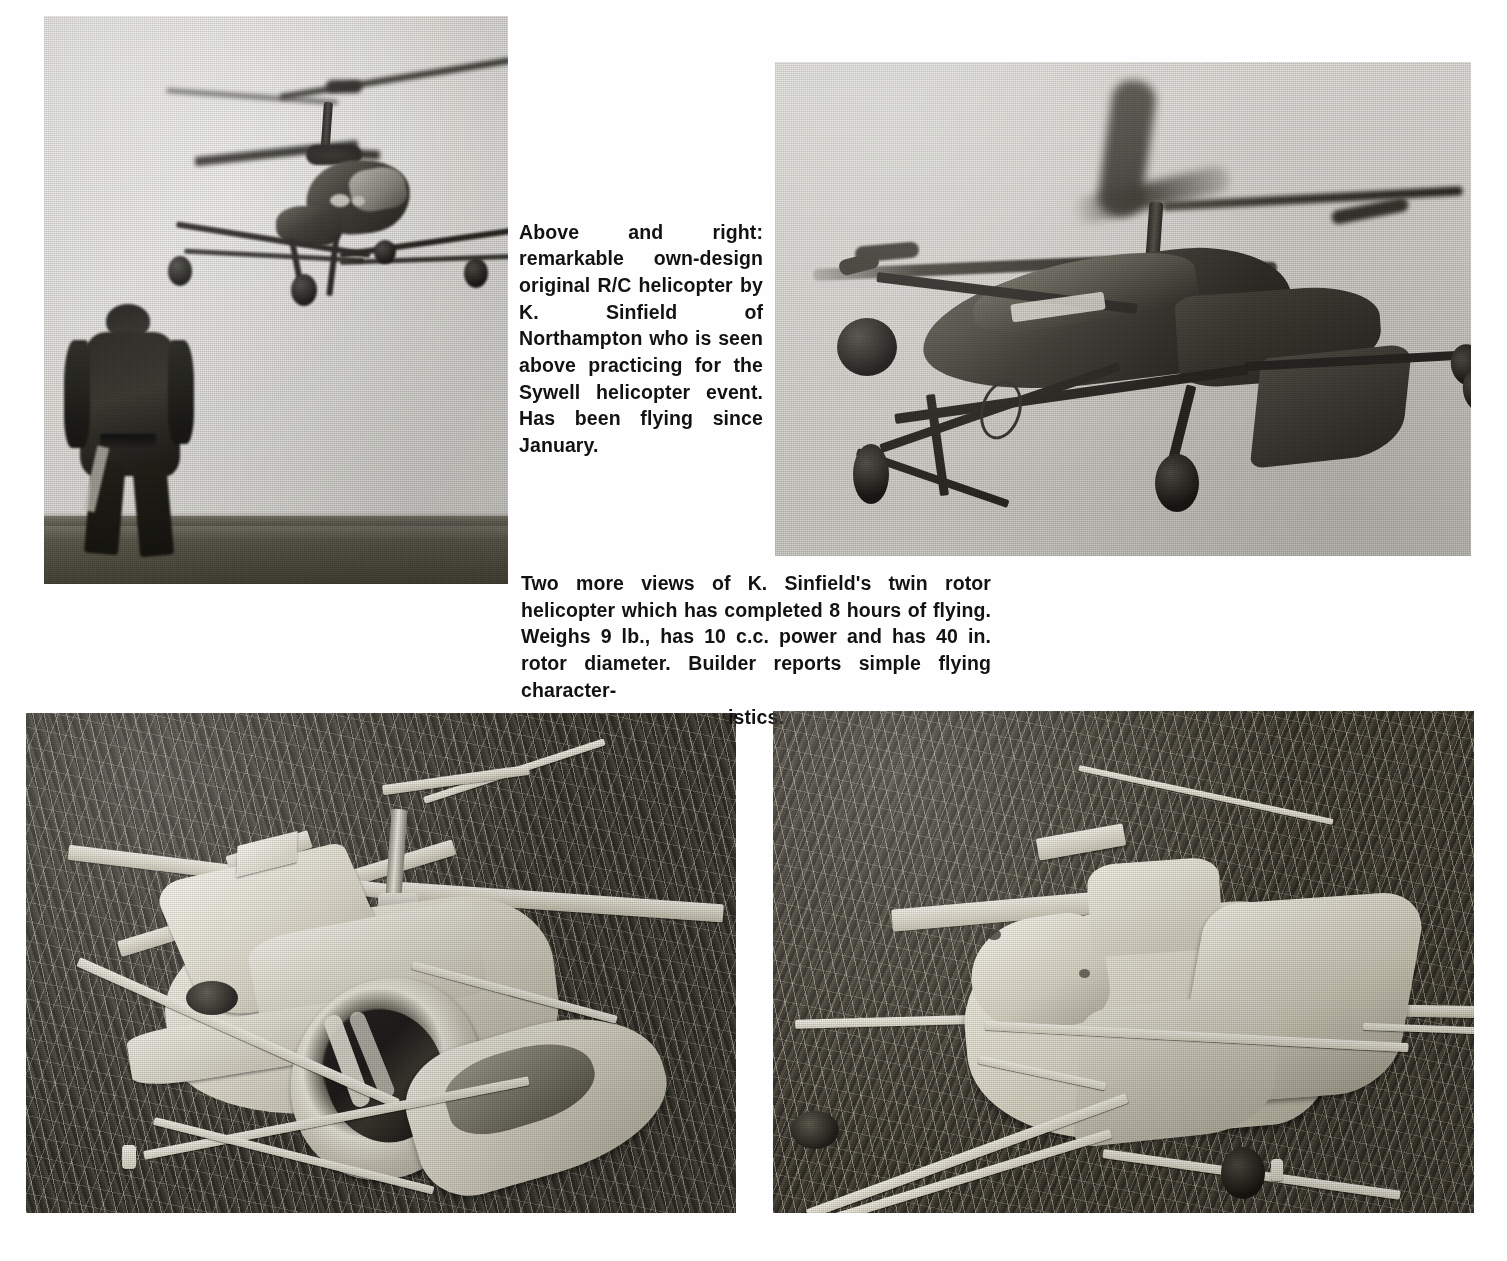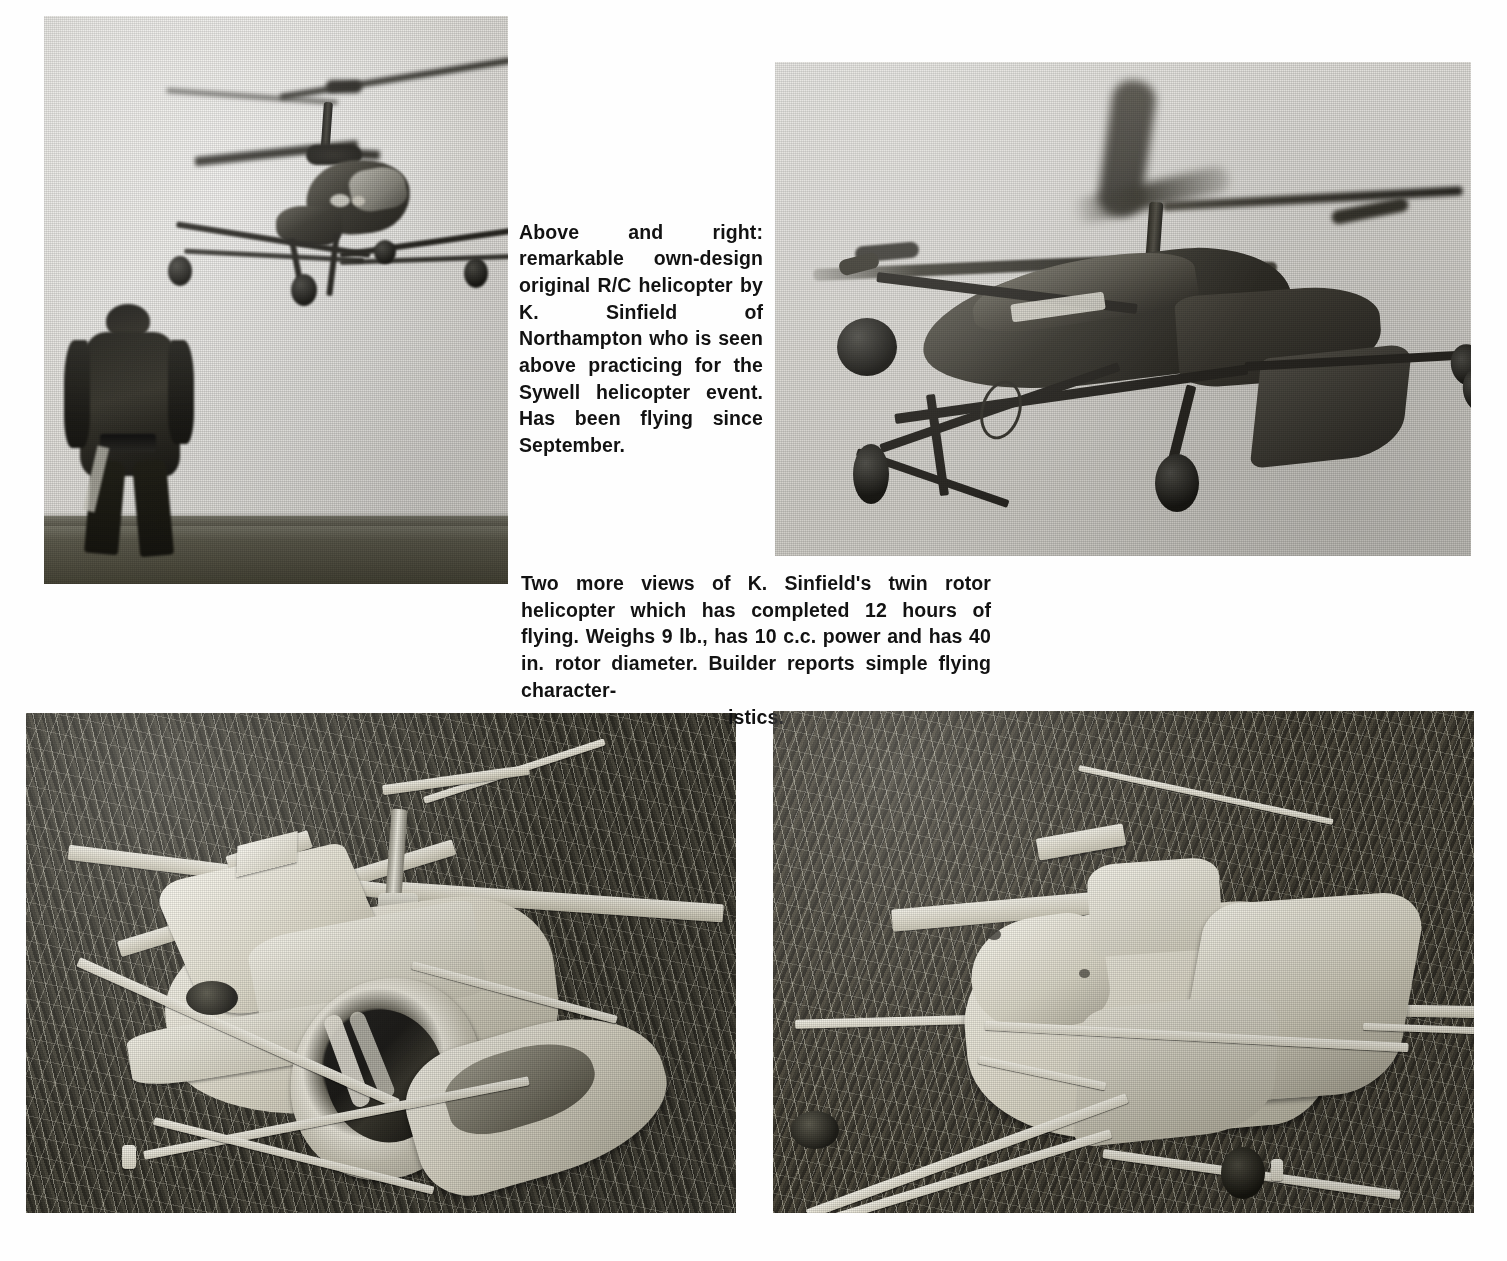--- a/index.html
+++ b/index.html
@@ -449,20 +449,20 @@
       <div class="pt wheelD" style="left:448px;top:436px;width:44px;height:52px;
            background:radial-gradient(circle at 38% 34%,#4f4d42,#16150f 72%);"></div>
 
       <div class="pt" style="left:214px;top:218px;width:14px;height:11px;
            background:#2d2b24;border-radius:50%;opacity:.8;"></div>
       <div class="pt" style="left:306px;top:258px;width:11px;height:9px;
            background:#39362e;border-radius:50%;opacity:.7;"></div>
     </div>
   </div>
 
-  <p class="caption" id="caption-right-block">Above and right: remarkable own-design original R/C helicopter by K. Sinfield of Northampton who is seen above practicing for the Sywell helicopter event. Has been flying since September.</p>
+  <p class="caption" id="caption-right-block">Above and right: remarkable own-design original R/C helicopter by K. Sinfield of Northampton who is seen above practicing for the Sywell helicopter event. Has been flying since January.</p>
 
   <div class="caption" id="caption-two-views-block">
-    <span>Two more views of K. Sinfield's twin rotor helicopter which has completed 12 hours of flying. Weighs 9 lb., has 10 c.c. power and has 40 in. rotor diameter. Builder reports simple flying character-</span>
+    <span>Two more views of K. Sinfield's twin rotor helicopter which has completed 8 hours of flying. Weighs 9 lb., has 10 c.c. power and has 40 in. rotor diameter. Builder reports simple flying character-</span>
     <span class="last-line">istics.</span>
   </div>
 
 </div>
 
 </body></html>

